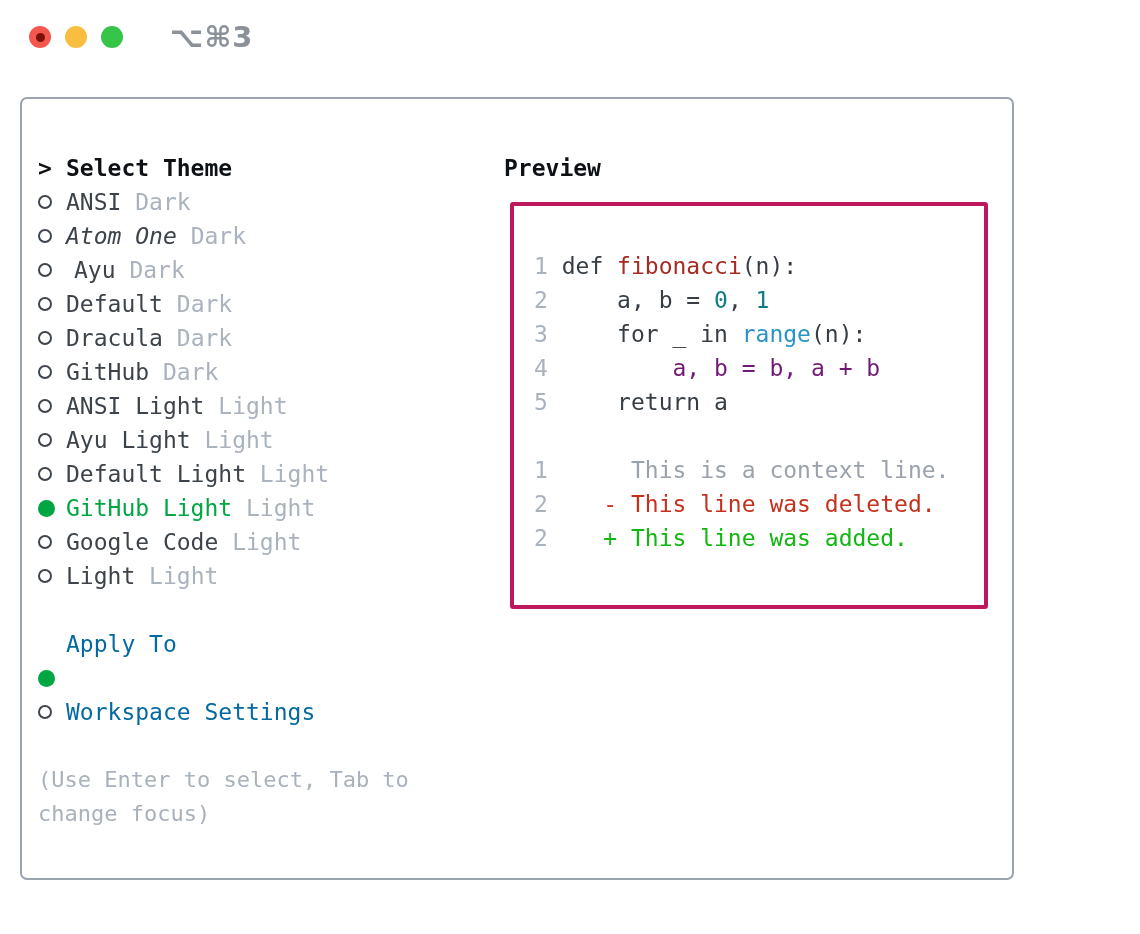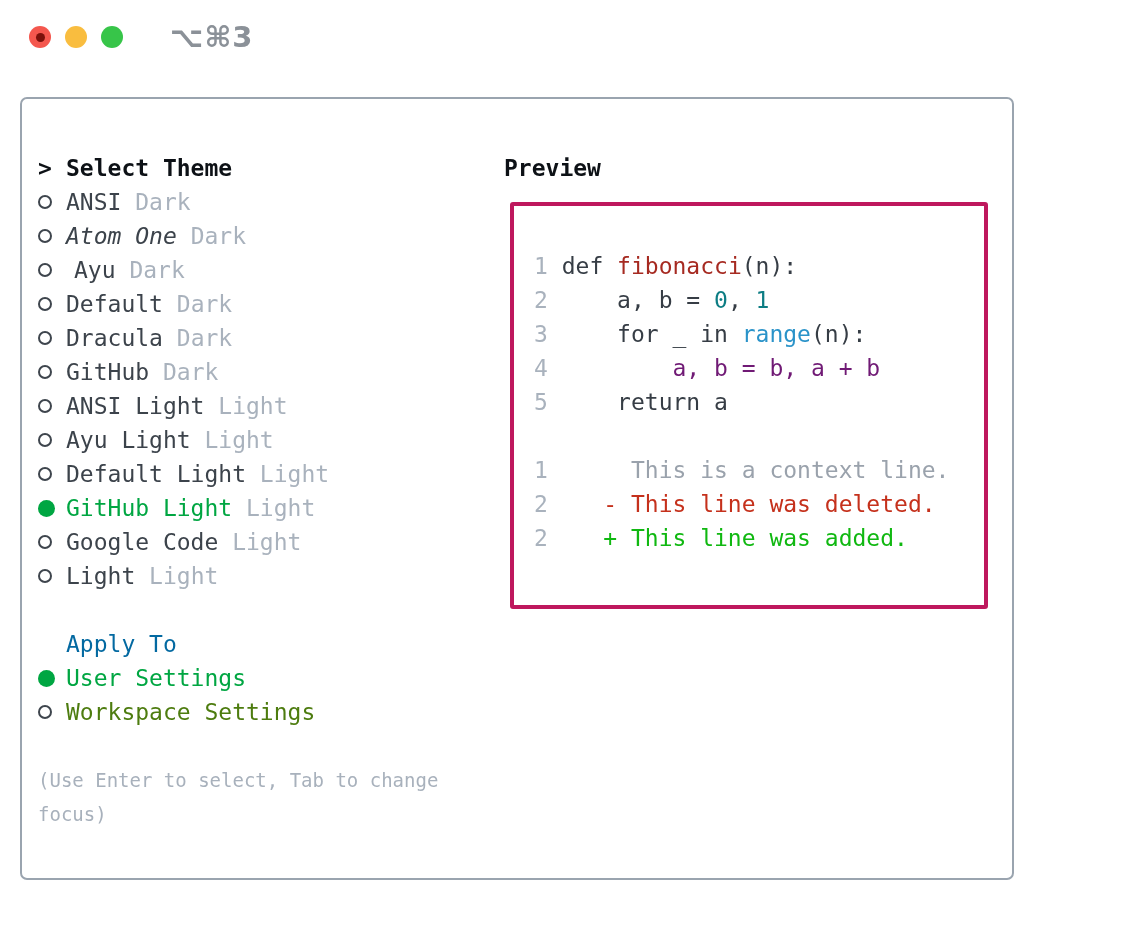--- a/index.html
+++ b/index.html
@@ -35,21 +35,21 @@
 
   
   .left-col { position:absolute; left:16px; top:52px; width:450px; }
   .row { display:flex; align-items:center; height:34px; font-size:23px; white-space:pre; }
   .row.spacer { height:34px; }
   .marker { width:28px; display:flex; align-items:center; justify-content:flex-start; flex:0 0 28px; }
   .prompt { font-weight:700; color:#0d1116; font-size:23px; }
   .header-label { font-weight:700; color:#0d1116; }
   .ring  { width:14px; height:14px; border:2.5px solid #3e454d; border-radius:50%; }
   .dot   { width:17px; height:17px; border-radius:50%; }
-  .hint  { margin-top:0; width:420px; font-size:19px; line-height:34px; }
+  .hint  { margin-top:0; width:420px; font-size:22px; line-height:34px; }
 
   
   .preview-title {
     position:absolute; left:482px; top:52px; height:34px; line-height:34px;
     font-size:23px; font-weight:700; color:#0d1116;
   }
   .preview-box {
     position:absolute; left:488px; top:103px; width:478px; height:407px;
     border:4px solid #be185d; border-radius:3px; background:#ffffff;
     padding:43px 0 0 20px; overflow:hidden;
@@ -94,22 +94,22 @@
         </div>
 
       <div class="row spacer"></div>
 
       <div class="row">
         <span class="marker"></span>
         <span class="apply-title" style="color: #0369a1;">Apply To</span>
       </div>
 
       <div id="apply-list">
-          <div class="row"><span class="marker"><span class="dot" style="background: rgb(0, 166, 66);"></span></span><span style="color: rgb(0, 166, 66);">User Settings</span></div>
-          <div class="row"><span class="marker"><span class="ring"></span></span><span style="color: #4d7c0f;">Workspace Settings</span></div>
+          <div class="row"><span class="marker"><span class="dot" style="background: rgb(0, 166, 66);"></span></span></div>
+          <div class="row"><span class="marker"><span class="ring"></span></span><span style="color: #0369a1;">Workspace Settings</span></div>
         </div>
 
       <div class="row spacer"></div>
 
       <div class="hint" style="color: rgb(168, 177, 188);">(Use Enter to select, Tab to change focus)</div>
     </div>
 
     <div class="preview-title">Preview</div>
 
     <div class="preview-box">

